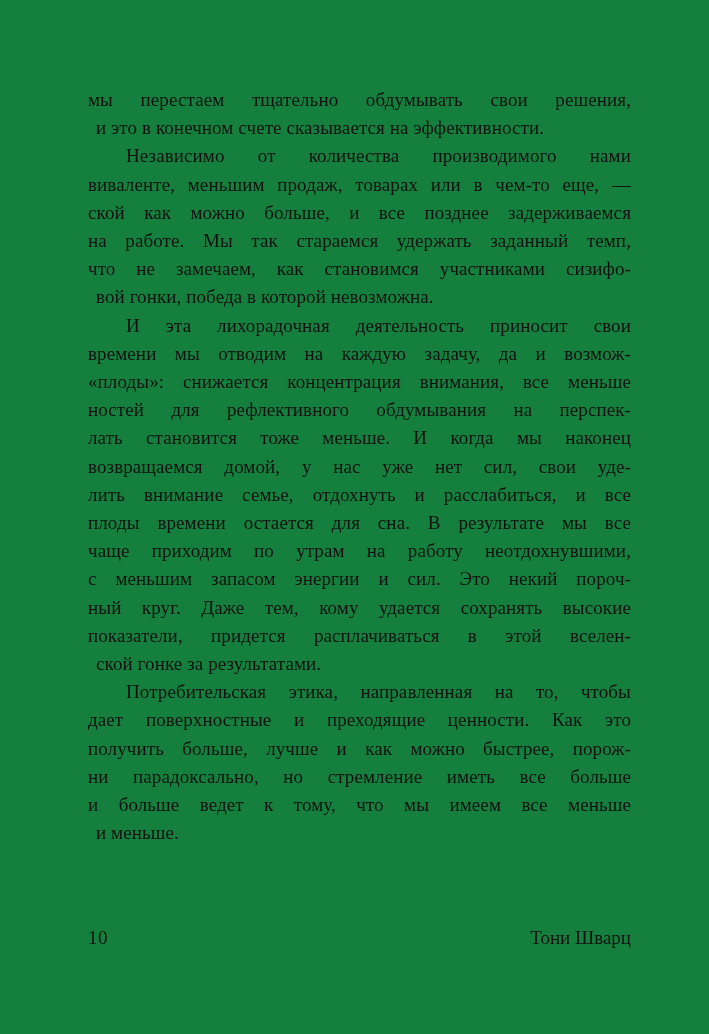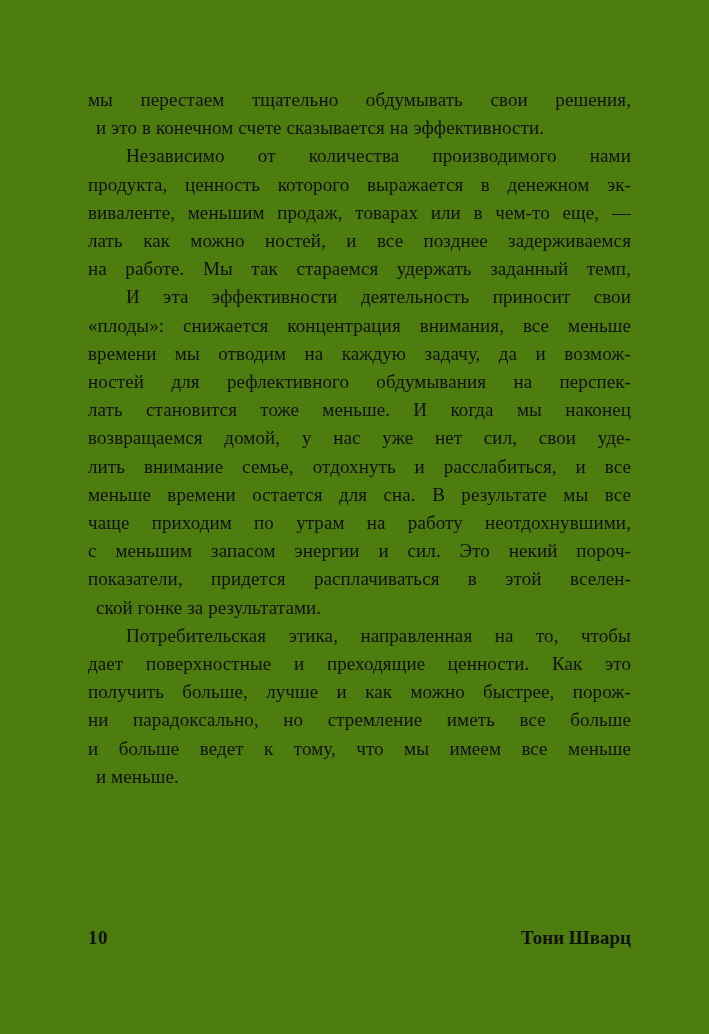--- a/index.html
+++ b/index.html
@@ -11,21 +11,21 @@
     height: 1034px;
     position: relative;
     background: #ffffff;
     font-family: "Liberation Serif", "DejaVu Serif", serif;
     color: #111111;
     overflow: hidden;
   }
   .page {
     position: absolute;
     inset: 0;
-    background: #4d7c0f;
+    background: #15803d;
   }
   .text-block {
     position: absolute;
     left: 88px;
     top: 86px;
     width: 543px;
     font-size: 19px;
     line-height: 28.2px;
     letter-spacing: 0.1px;
   }
@@ -50,53 +50,55 @@
   }
   .footer {
     position: absolute;
     left: 88px;
     top: 927px;
     width: 543px;
     display: flex;
     justify-content: space-between;
     align-items: baseline;
     font-size: 19px;
-    font-weight: bold;
+    font-weight: normal;
   }
   .footer .page-number {
     letter-spacing: 0.5px;
   }
 </style>
 </head>
 <body>
 
 <div class="page">
   <div class="text-block" id="text-block">
       <div class="paragraph">
         <div class="line first">мы перестаем тщательно обдумывать свои решения,</div>
         <div class="line last">и это в конечном счете сказывается на эффективности.</div>
       </div>
       <div class="paragraph indent">
         <div class="line first">Независимо от количества производимого нами</div>
-        <div class="line">продукта, ценность которого выражается в денежном эк-</div>
         <div class="line">виваленте, меньшим продаж, товарах или в чем-то еще, —</div>
-        <div class="line">лать как можно ностей, и все позднее задерживаемся</div>
+        <div class="line">ской как можно больше, и все позднее задерживаемся</div>
         <div class="line">на работе. Мы так стараемся удержать заданный темп,</div>
+        <div class="line">что не замечаем, как становимся участниками сизифо-</div>
+        <div class="line last">вой гонки, победа в которой невозможна.</div>
       </div>
       <div class="paragraph indent">
-        <div class="line first">И эта эффективности деятельность приносит свои</div>
+        <div class="line first">И эта лихорадочная деятельность приносит свои</div>
+        <div class="line">времени мы отводим на каждую задачу, да и возмож-</div>
         <div class="line">«плоды»: снижается концентрация внимания, все меньше</div>
-        <div class="line">времени мы отводим на каждую задачу, да и возмож-</div>
         <div class="line">ностей для рефлективного обдумывания на перспек-</div>
         <div class="line">лать становится тоже меньше. И когда мы наконец</div>
         <div class="line">возвращаемся домой, у нас уже нет сил, свои уде-</div>
         <div class="line">лить внимание семье, отдохнуть и расслабиться, и все</div>
-        <div class="line">меньше времени остается для сна. В результате мы все</div>
+        <div class="line">плоды времени остается для сна. В результате мы все</div>
         <div class="line">чаще приходим по утрам на работу неотдохнувшими,</div>
         <div class="line">с меньшим запасом энергии и сил. Это некий пороч-</div>
+        <div class="line">ный круг. Даже тем, кому удается сохранять высокие</div>
         <div class="line">показатели, придется расплачиваться в этой вселен-</div>
         <div class="line last">ской гонке за результатами.</div>
       </div>
       <div class="paragraph indent">
         <div class="line first">Потребительская этика, направленная на то, чтобы</div>
         <div class="line">дает поверхностные и преходящие ценности. Как это</div>
         <div class="line">получить больше, лучше и как можно быстрее, порож-</div>
         <div class="line">ни парадоксально, но стремление иметь все больше</div>
         <div class="line">и больше ведет к тому, что мы имеем все меньше</div>
         <div class="line last">и меньше.</div>

